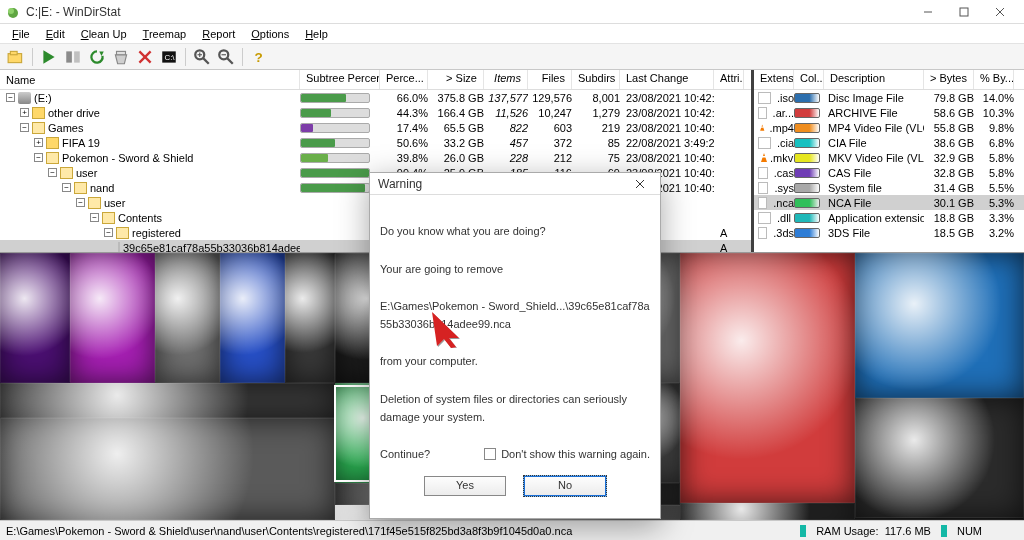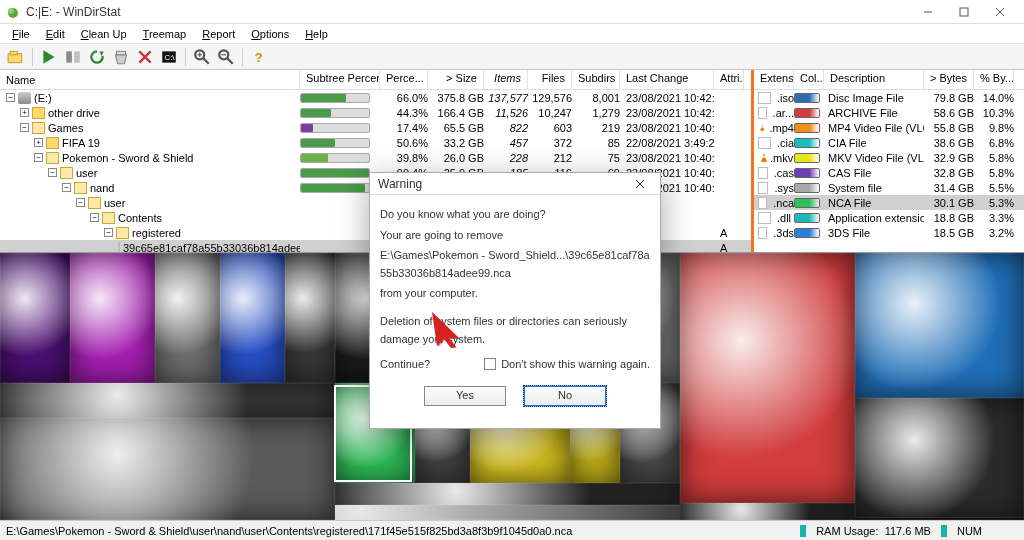--- a/index.html
+++ b/index.html
@@ -14,21 +14,21 @@
   
   .menubar { height:20px; background:#fff; display:flex; align-items:center; padding:0 4px; border-bottom:1px solid #e3e3e3;}
   .menu-item { padding:1px 8px; }
   .menu-item u { text-decoration: underline; }
   
   .toolbar { height:26px; background:#f5f5f5; display:flex; align-items:center; padding:0 4px; border-bottom:1px solid #c8c8c8;}
   .tbtn { width:18px; height:18px; margin:0 3px; display:flex; align-items:center; justify-content:center;}
   .tsep { width:1px; height:18px; background:#ccc; margin:0 4px;}
   
   .main { display:flex; height:183px; border-bottom:1px solid #999;}
-  .left { flex:1; background:#fff; border-right:3px solid #f97316; display:flex; flex-direction:column; overflow:hidden;}
+  .left { flex:1; background:#fff; border-right:3px solid #404040; display:flex; flex-direction:column; overflow:hidden;}
   .right { width:270px; background:#fff; display:flex; flex-direction:column; overflow:hidden;}
   
   .hdr { display:flex; height:20px; border-bottom:1px solid #ddd; background:#fff; font-size:11px;}
   .hcell { border-right:1px solid #e5e5e5; padding:2px 6px; white-space:nowrap; overflow:hidden;}
   
   .rows { flex:1; overflow:hidden; position:relative;}
   .row { display:flex; height:15px; align-items:center; font-size:11px; white-space:nowrap;}
   .row.sel { background:#d0d0d0;}
   .row .pmsquare { width:9px;height:9px;border:1px solid #888; font-size:8px; line-height:7px; text-align:center; margin-right:3px; background:#fff;}
   .fico { width:13px;height:12px; margin-right:3px; display:inline-block;}
@@ -62,21 +62,21 @@
   
   .status { position:absolute; bottom:0; left:0; right:0; height:20px; background:#f0f0f0; border-top:1px solid #c8c8c8; display:flex; align-items:center; font-size:11px; padding:0 6px;}
   .status .spacer{flex:1;}
   .status .seg{border-left:6px solid #14b8a6; padding:0 10px;}
   
   .overlay{position:absolute;inset:0;pointer-events:none;}
   .dialog{position:absolute; left:369px; top:172px; width:292px; background:#fff; border:1px solid #aaa; box-shadow:0 8px 30px rgba(0,0,0,.35); font-size:11px;}
   .dlg-title{display:flex;align-items:center;height:22px;padding:0 8px;border-bottom:1px solid #ddd;color:#333;font-size:12px;}
   .dlg-close{width:24px;height:18px;display:flex;align-items:center;justify-content:center;color:#333;}
   .dlg-body{padding:8px 10px;line-height:1.6;color:#333;}
-  .dlg-body p{margin:3px 0;}
+  .dlg-body p{margin:20px 0;}
   .dlg-row{display:flex;align-items:center;justify-content:space-between;margin-top:8px;}
   .dlg-btns{display:flex;gap:18px;justify-content:center;padding:12px 0 14px;}
   .btn{width:82px;height:20px;border:1px solid #888;background:linear-gradient(#fdfdfd,#ececec);display:flex;align-items:center;justify-content:center;font-size:11px;}
   .btn.focus{outline:1px dotted #333;border:1px solid #1a6fd6;box-shadow:0 0 0 1px #7db8f0;}
   .chk{width:12px;height:12px;border:1px solid #888;background:#fff;display:inline-block;margin-right:5px;vertical-align:-2px;}
   
   .arrow{position:absolute;left:427px;top:308px;width:40px;height:40px;}
   .arrow svg{width:40px;height:40px;}
 </style>
 </head>

